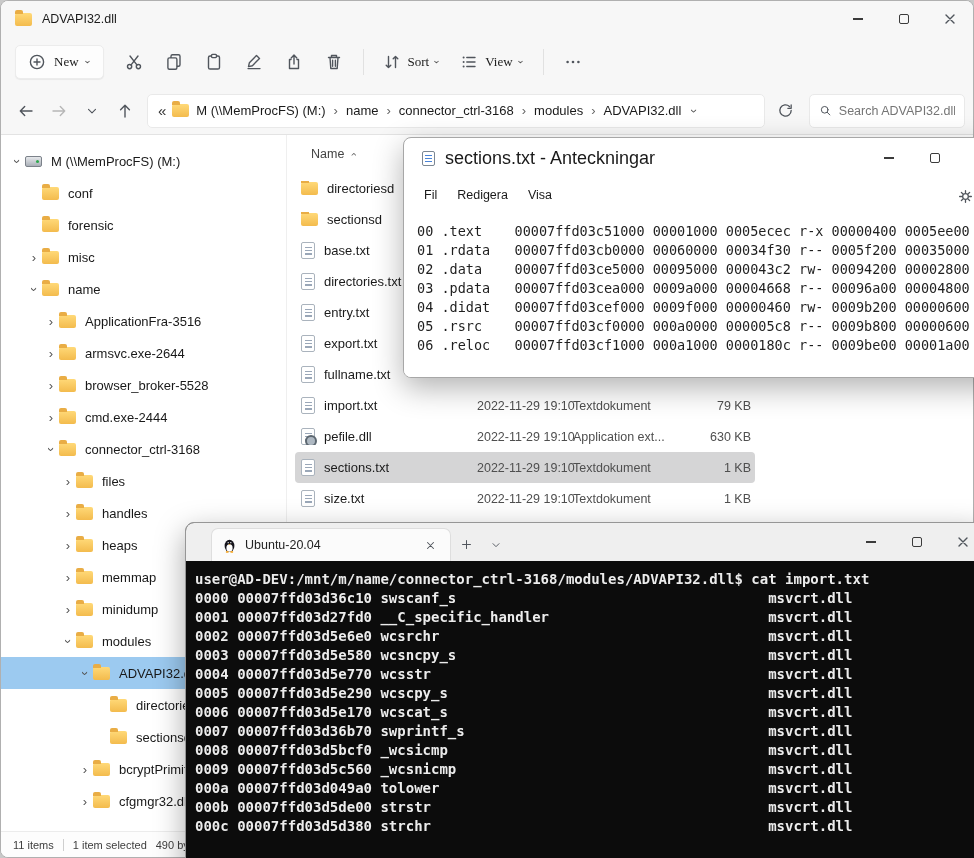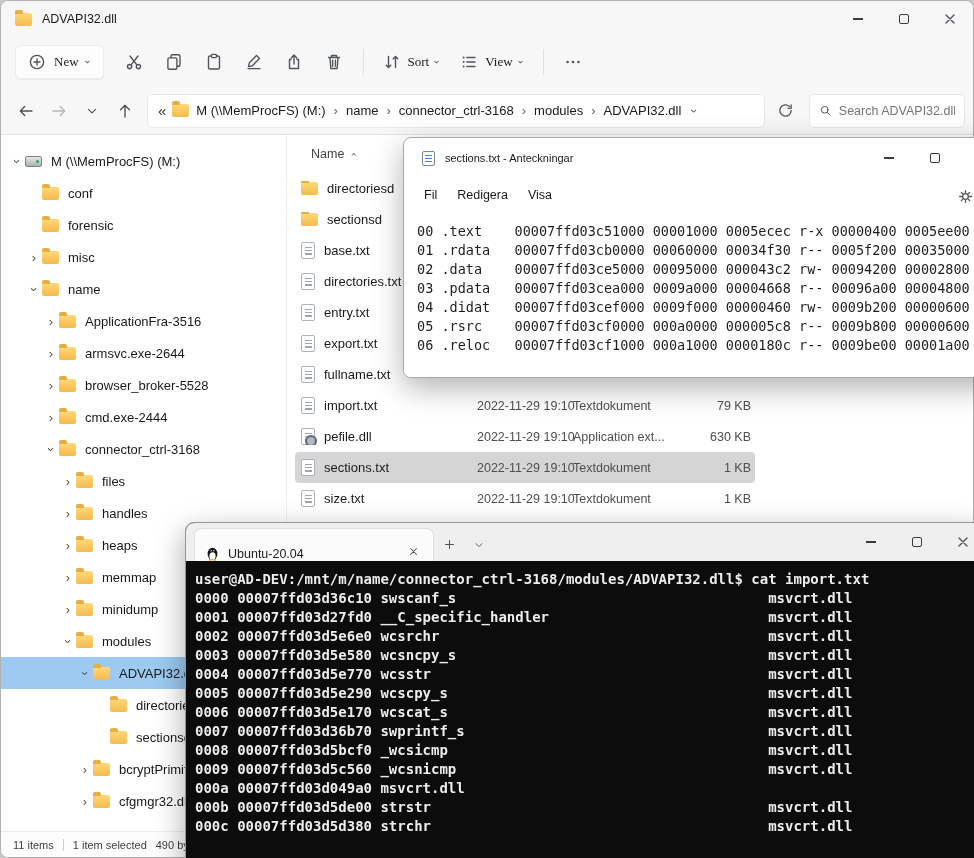--- a/index.html
+++ b/index.html
@@ -66,33 +66,33 @@
 .icon-drive::after{content:"";position:absolute;right:2px;top:3px;width:3px;height:3px;border-radius:50%;background:#2ea84e}
 .icon-page{width:14px;height:17px;background:#fff;border:1px solid #aab3bd;border-radius:2px;position:relative;display:inline-block}
 .icon-page::before{content:"";position:absolute;left:2.5px;right:2.5px;top:3.5px;height:9px;background:repeating-linear-gradient(to bottom,#9aa7b8 0 1.2px,transparent 1.2px 3.2px)}
 .icon-page.dll::after{content:"";position:absolute;right:-3px;bottom:-3px;width:8px;height:8px;border-radius:50%;background:#aeb8c2;border:2px solid #5c6770}
 .icon-doc-np{width:13px;height:15px;background:#fff;border:1px solid #7b8794;border-radius:2px;position:relative;display:inline-block}
 .icon-doc-np::before{content:"";position:absolute;left:2px;right:2px;top:3px;height:8px;background:repeating-linear-gradient(to bottom,#4a84d8 0 1px,transparent 1px 3px)}
 
 
 .notepad{position:absolute;left:403px;top:137px;width:602px;height:241px;background:#fff;border:1px solid #a7a7a7;border-radius:8px;box-shadow:0 10px 30px rgba(0,0,0,.30);z-index:10;overflow:hidden}
 .np-titlebar{height:40px;display:flex;align-items:center;padding-left:18px;gap:10px;position:relative}
-.np-title{font-size:11px;color:#1a1a1a}
+.np-title{font-size:18px;color:#1a1a1a}
 .np-controls{position:absolute;right:0;top:0;height:100%;display:flex}
 .np-controls .wc{width:46px}
 .np-menubar{height:34px;display:flex;align-items:center;padding-left:10px;position:relative}
 .np-menu-item{padding:6px 10px;font-size:12.5px;color:#1a1a1a;border-radius:5px}
 .np-gear{position:absolute;right:26px;top:5px;width:26px;height:26px;display:flex;align-items:center;justify-content:center}
 .np-text{position:absolute;top:74px;left:0;right:0;bottom:0;background:#fff;padding:10px 0 0 13px;overflow:hidden}
 .np-text pre{font-family:"DejaVu Sans Mono",monospace;font-size:13.5px;line-height:19px;color:#1f1f1f}
 
 
 .terminal{position:absolute;left:185px;top:522px;width:802px;height:360px;border:1px solid #969696;border-radius:9px 9px 0 0;box-shadow:0 10px 30px rgba(0,0,0,.35);z-index:20;overflow:hidden;background:#0c0c0c}
 .term-tabbar{height:38px;background:#efefef;display:flex;align-items:flex-end;position:relative}
-.term-tab{height:33px;width:240px;margin-left:8px;background:#fbfbfb;border:1px solid #dedede;border-bottom:none;border-radius:7px 7px 0 0;display:flex;align-items:flex-end;padding:0 10px;gap:8px;font-size:12.5px;color:#222}
+.term-tab{height:33px;width:240px;margin-left:25px;background:#fbfbfb;border:1px solid #dedede;border-bottom:none;border-radius:7px 7px 0 0;display:flex;align-items:center;padding:0 10px;gap:8px;font-size:12.5px;color:#222}
 .tab-close{margin-left:auto;width:20px;height:20px;display:flex;align-items:center;justify-content:center;border-radius:4px}
 .term-btn{width:30px;height:33px;display:flex;align-items:center;justify-content:center}
 .term-controls{position:absolute;right:0;top:0;height:38px;display:flex}
 .term-controls .wc{width:46px}
 .term-body{position:absolute;top:38px;left:0;right:0;bottom:0;background:#0c0c0c;padding:9px 0 0 9px;overflow:hidden}
 .t-line{display:flex;white-space:pre;font-family:"DejaVu Sans Mono",monospace;font-weight:bold;font-size:14px;line-height:19px;color:#ececec}
 .t-prompt{white-space:pre;font-family:"DejaVu Sans Mono",monospace;font-weight:bold;font-size:14px;line-height:19px;color:#ececec}
 .t-c1{width:5ch}.t-c2{width:17ch}.t-c3{width:46ch}
 </style>
 </head>
@@ -554,18 +554,18 @@
         <div class="t-line"><span class="t-c1">0000</span><span class="t-c2">00007ffd03d36c10</span><span class="t-c3">swscanf_s</span><span class="t-c4">msvcrt.dll</span></div>
         <div class="t-line"><span class="t-c1">0001</span><span class="t-c2">00007ffd03d27fd0</span><span class="t-c3">__C_specific_handler</span><span class="t-c4">msvcrt.dll</span></div>
         <div class="t-line"><span class="t-c1">0002</span><span class="t-c2">00007ffd03d5e6e0</span><span class="t-c3">wcsrchr</span><span class="t-c4">msvcrt.dll</span></div>
         <div class="t-line"><span class="t-c1">0003</span><span class="t-c2">00007ffd03d5e580</span><span class="t-c3">wcsncpy_s</span><span class="t-c4">msvcrt.dll</span></div>
         <div class="t-line"><span class="t-c1">0004</span><span class="t-c2">00007ffd03d5e770</span><span class="t-c3">wcsstr</span><span class="t-c4">msvcrt.dll</span></div>
         <div class="t-line"><span class="t-c1">0005</span><span class="t-c2">00007ffd03d5e290</span><span class="t-c3">wcscpy_s</span><span class="t-c4">msvcrt.dll</span></div>
         <div class="t-line"><span class="t-c1">0006</span><span class="t-c2">00007ffd03d5e170</span><span class="t-c3">wcscat_s</span><span class="t-c4">msvcrt.dll</span></div>
         <div class="t-line"><span class="t-c1">0007</span><span class="t-c2">00007ffd03d36b70</span><span class="t-c3">swprintf_s</span><span class="t-c4">msvcrt.dll</span></div>
         <div class="t-line"><span class="t-c1">0008</span><span class="t-c2">00007ffd03d5bcf0</span><span class="t-c3">_wcsicmp</span><span class="t-c4">msvcrt.dll</span></div>
         <div class="t-line"><span class="t-c1">0009</span><span class="t-c2">00007ffd03d5c560</span><span class="t-c3">_wcsnicmp</span><span class="t-c4">msvcrt.dll</span></div>
-        <div class="t-line"><span class="t-c1">000a</span><span class="t-c2">00007ffd03d049a0</span><span class="t-c4">msvcrt.dll</span></div>
+        <div class="t-line"><span class="t-c1">000a</span><span class="t-c2">00007ffd03d049a0</span><span class="t-c3">tolower</span><span class="t-c4">msvcrt.dll</span></div>
         <div class="t-line"><span class="t-c1">000b</span><span class="t-c2">00007ffd03d5de00</span><span class="t-c3">strstr</span><span class="t-c4">msvcrt.dll</span></div>
         <div class="t-line"><span class="t-c1">000c</span><span class="t-c2">00007ffd03d5d380</span><span class="t-c3">strchr</span><span class="t-c4">msvcrt.dll</span></div>
       </div>
   </div>
 </div>
 
 </body></html>

